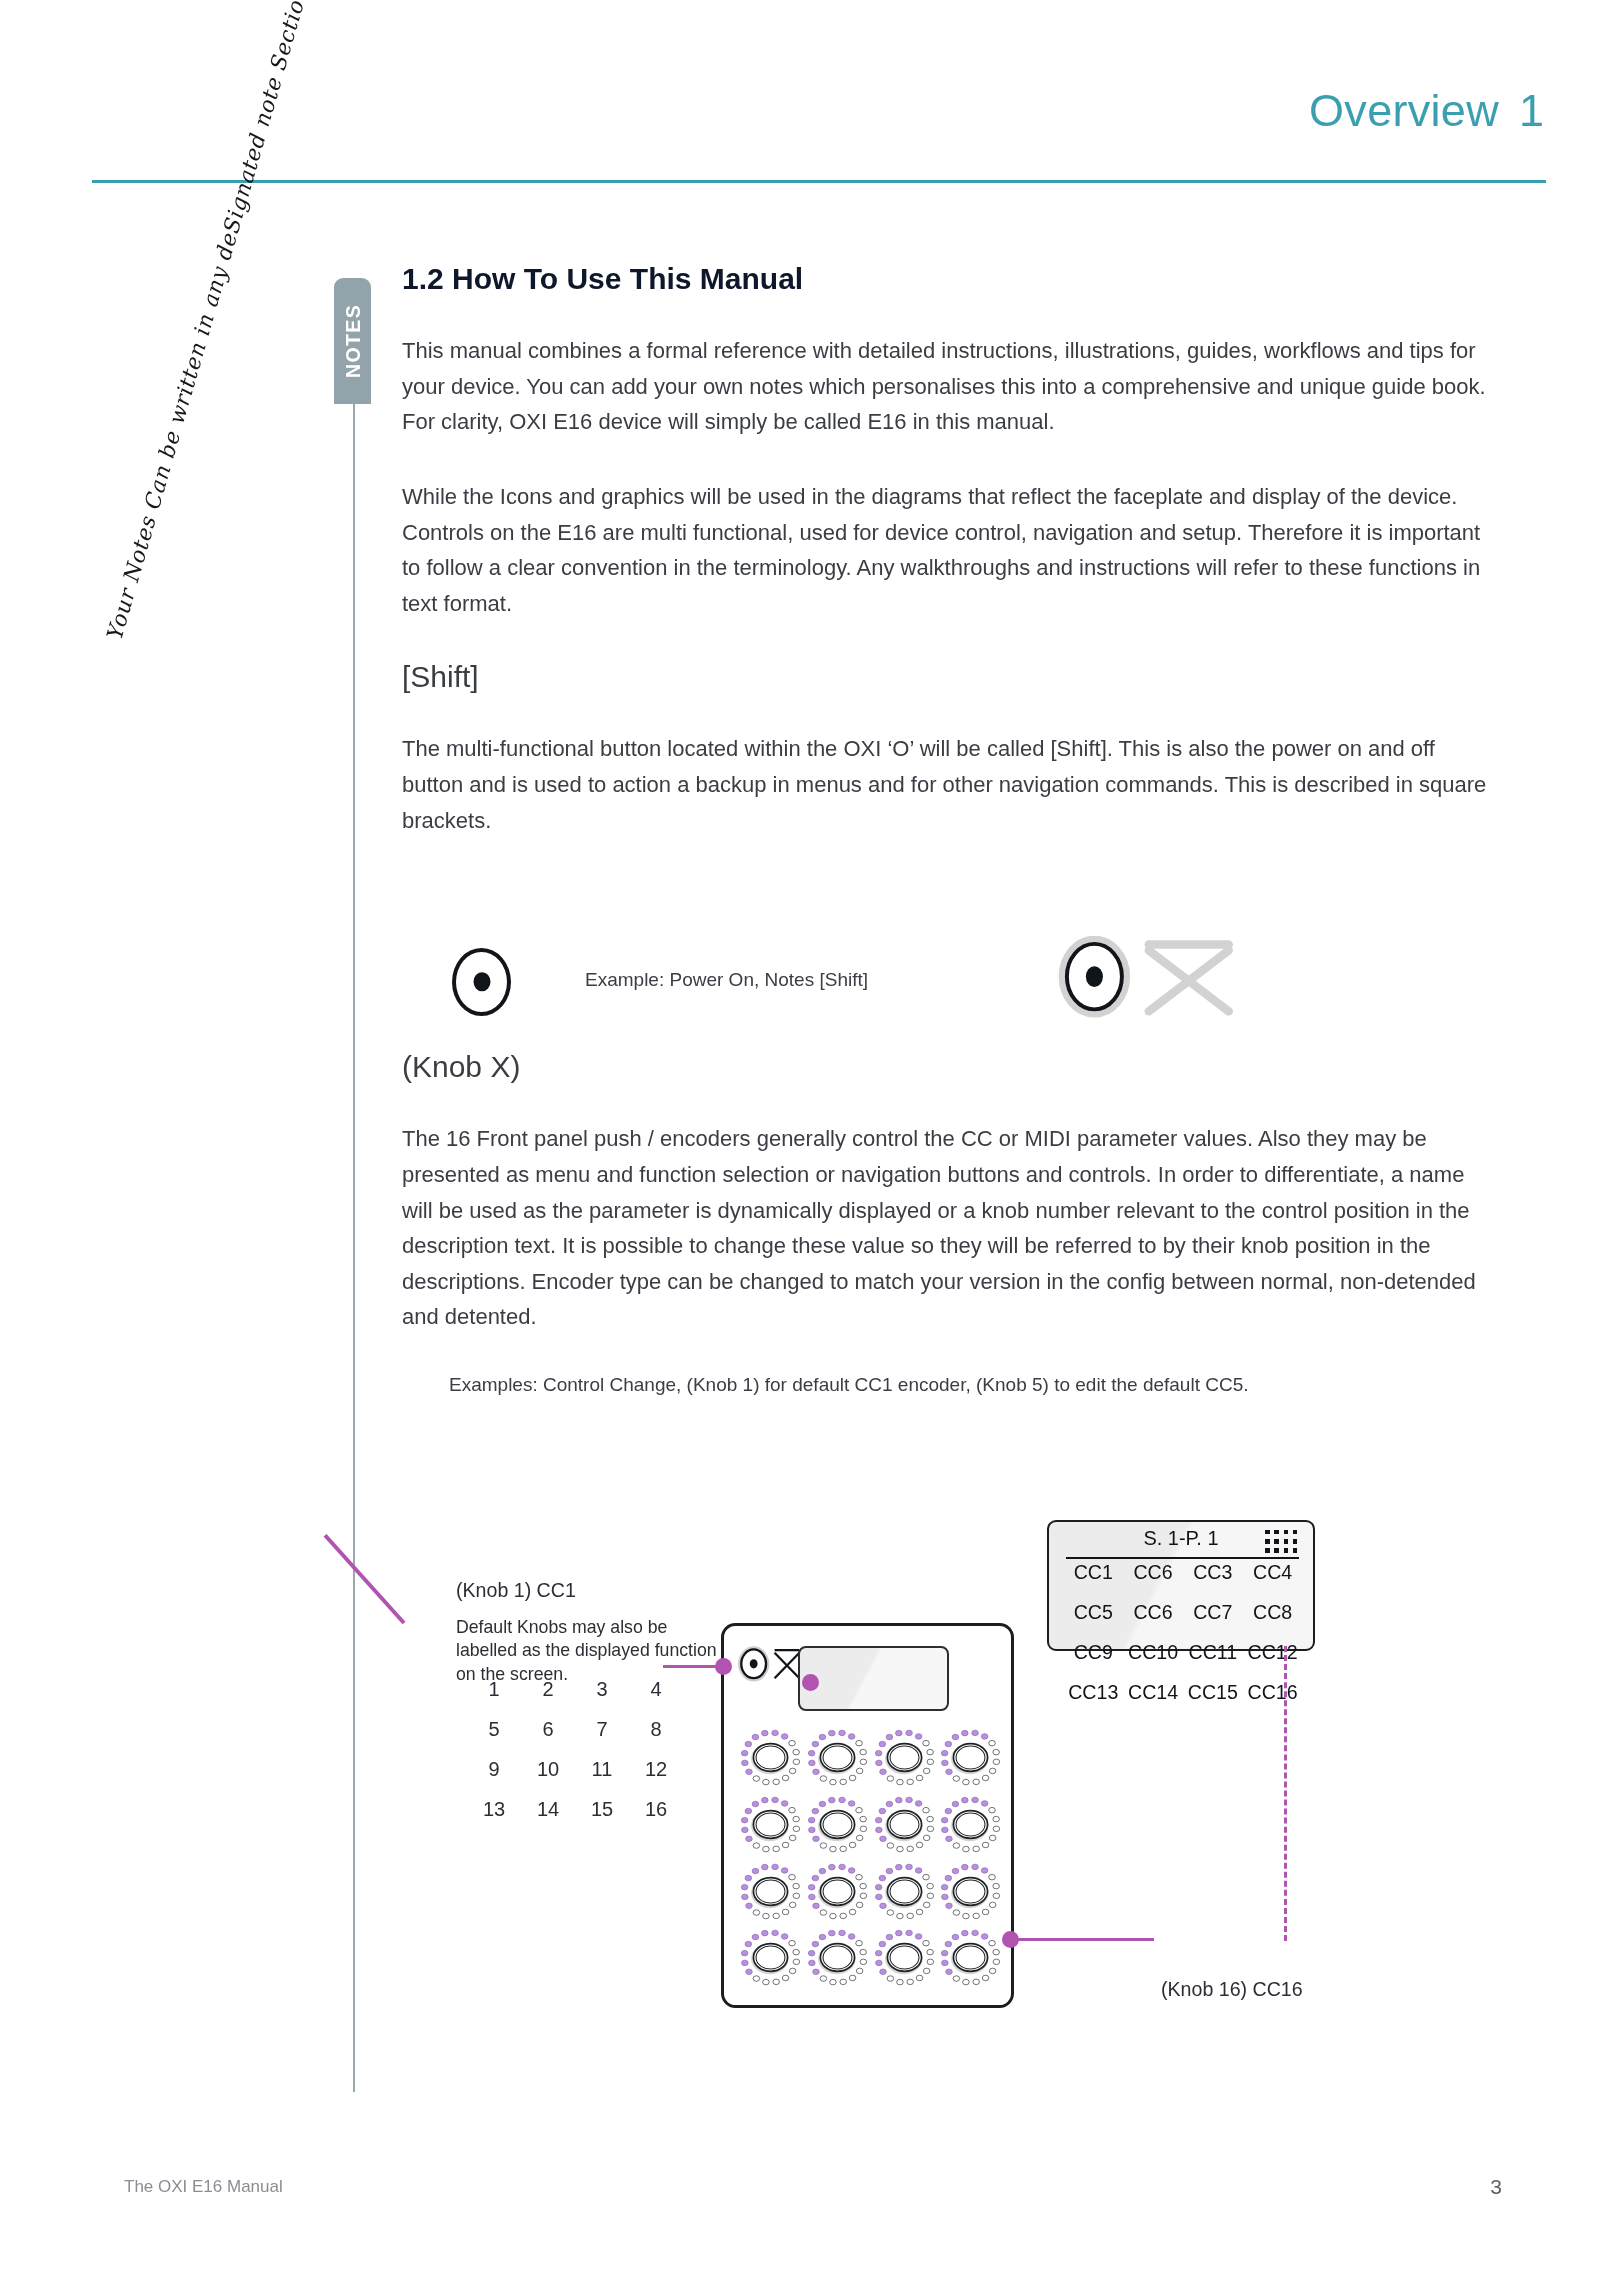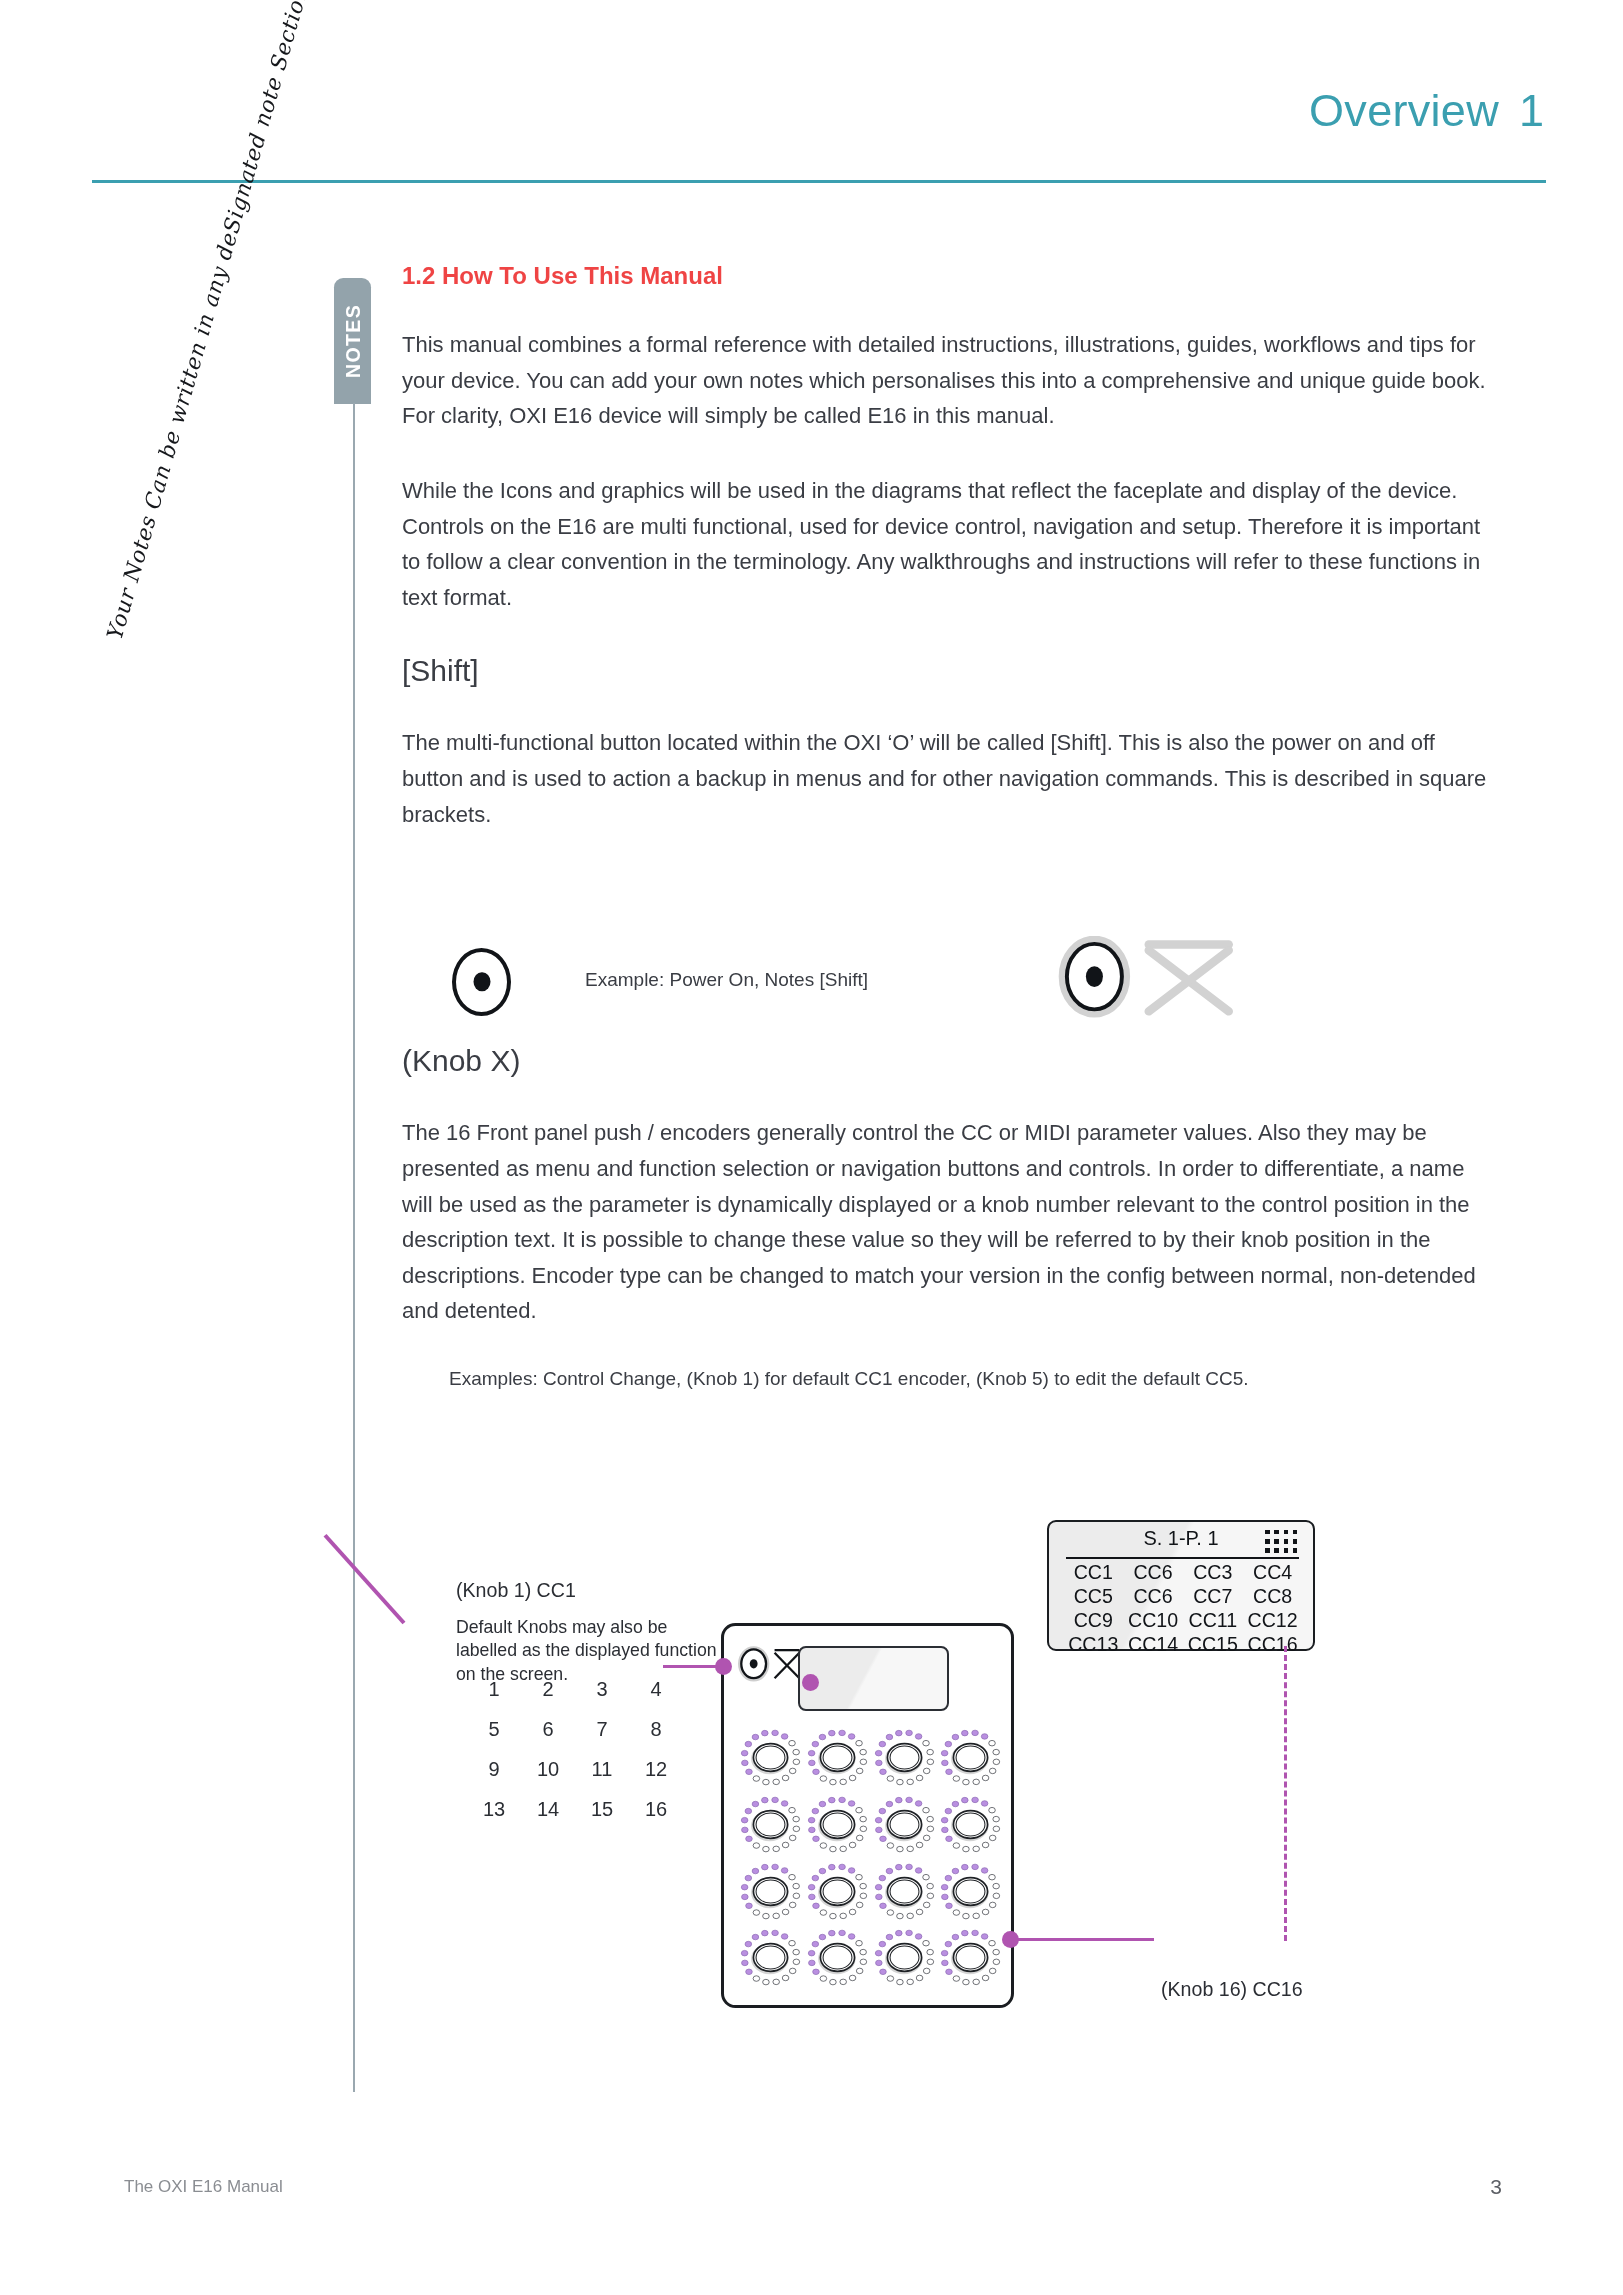--- a/index.html
+++ b/index.html
@@ -99,23 +99,23 @@
 
   
   #main {
     position: absolute;
     left: 402px;
     top: 262px;
     width: 1087px;
   }
   h2.section-title {
     margin: 0 0 37px 0;
-    font-size: 24px;
+    font-size: 30px;
     font-weight: bold;
-    color: #ef4444;
+    color: #0f172a;
     letter-spacing: 0;
   }
   p.body {
     margin: 0 0 39px 0;
     font-size: 22px;
     line-height: 1.62;
     color: #3a3d44;
   }
   p.term {
     margin: 22px 0 37px 0;
@@ -312,21 +312,21 @@
     width: 4.6px; height: 4.6px;
     background: #111418;
   }
   #lcd-grid {
     position: absolute;
     left: 14.4px;
     right: 10.5px;
     top: 39px;
     display: grid;
     grid-template-columns: repeat(4, 1fr);
-    row-gap: 1px;
+    row-gap: 17px;
   }
   #lcd-grid span {
     text-align: center;
     font-size: 19.6px;
     color: #111418;
     line-height: 1.18;
   }
 
   
   .leader {

